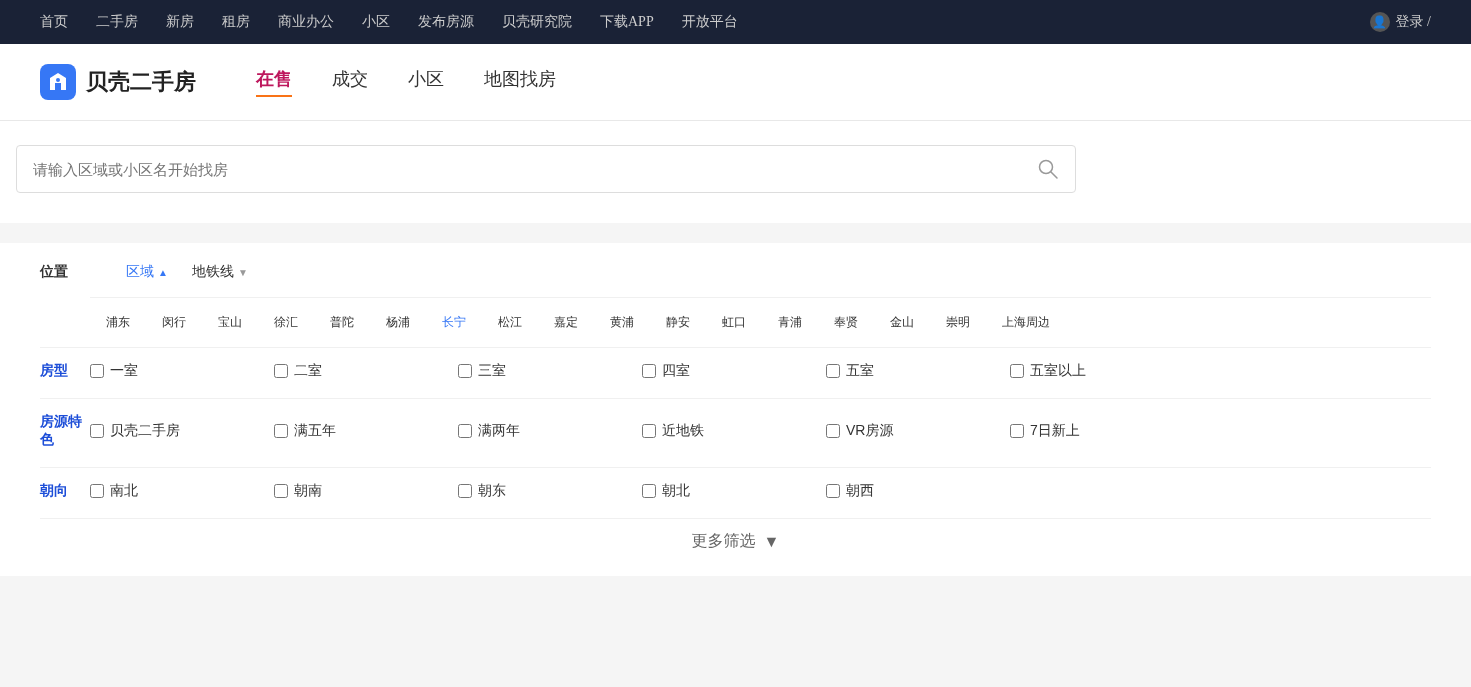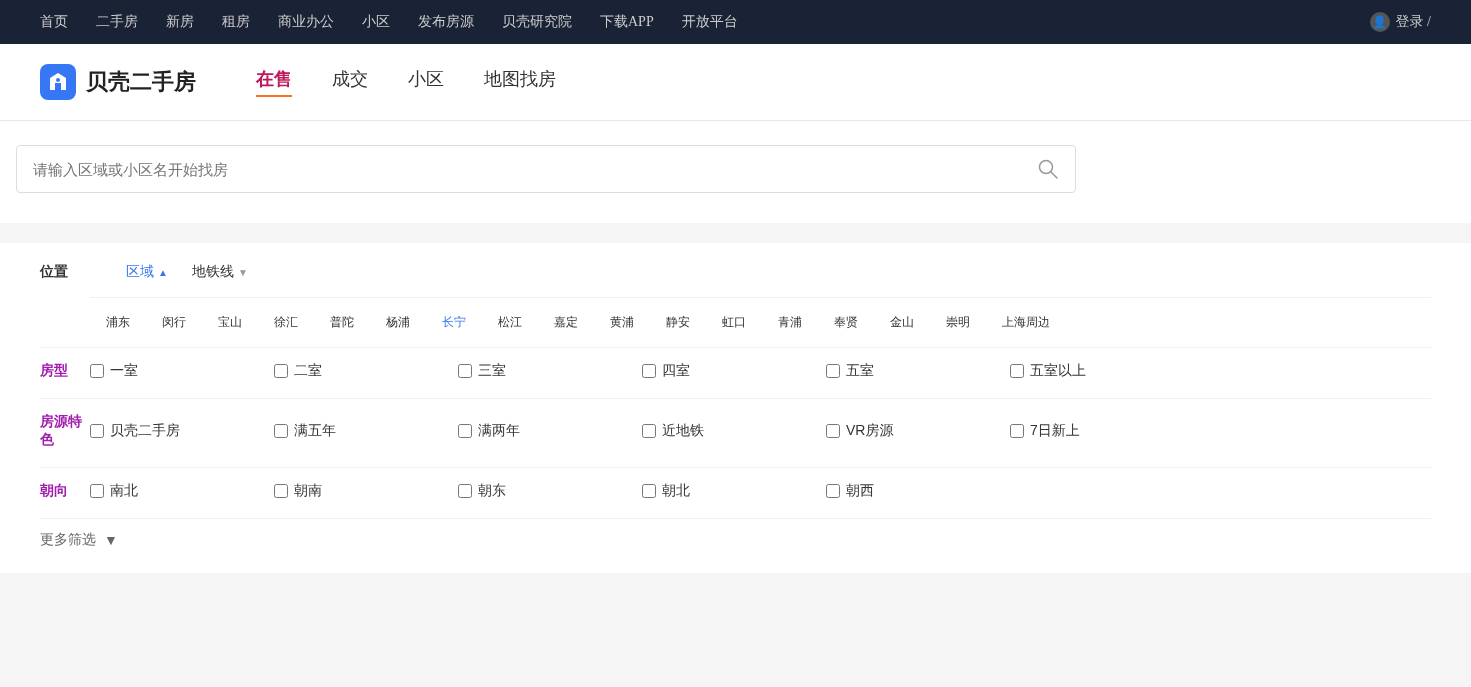--- a/index.html
+++ b/index.html
@@ -192,21 +192,21 @@
     
     .checkbox-filter-row {
       display: flex;
       align-items: center;
       margin-bottom: 18px;
       border-top: 1px solid #f0f0f0;
       padding-top: 14px;
     }
     .checkbox-label {
       font-size: 14px;
-      color: #a21caf;
+      color: #1d4ed8;
       font-weight: bold;
       width: 50px;
       flex-shrink: 0;
     }
     .checkbox-items {
       display: flex;
       flex-wrap: wrap;
       flex: 1;
       gap: 4px;
     }
@@ -223,25 +223,26 @@
     .checkbox-item input[type="checkbox"] {
       width: 14px;
       height: 14px;
       cursor: pointer;
       accent-color: #3677f5;
     }
 
     
     .more-filters {
       display: flex;
+      justify-content: center;
       align-items: center;
       padding: 12px 0 4px 0;
       cursor: pointer;
       color: #666;
-      font-size: 14px;
+      font-size: 16px;
       gap: 8px;
       border-top: 1px solid #f0f0f0;
     }
 
     
     .section-divider {
       height: 10px;
       background: #f5f5f5;
     }
   </style>

